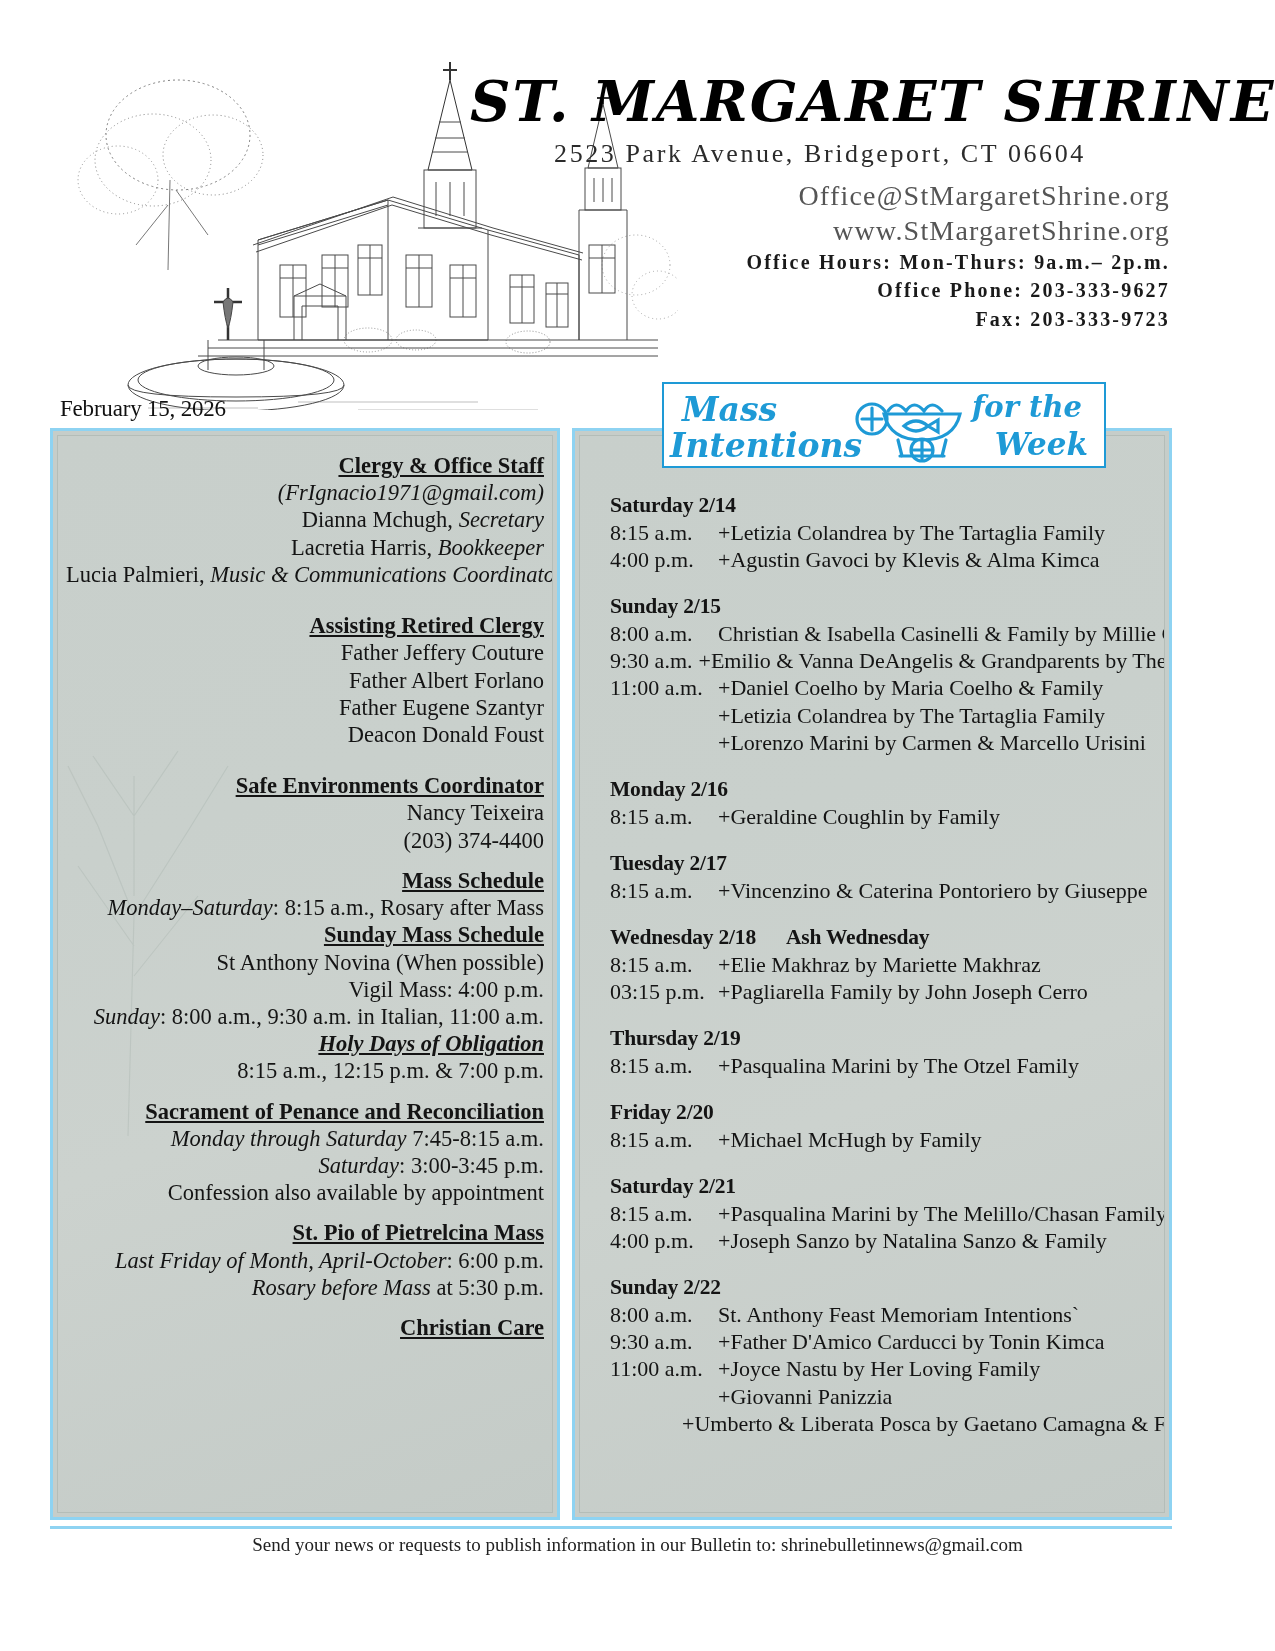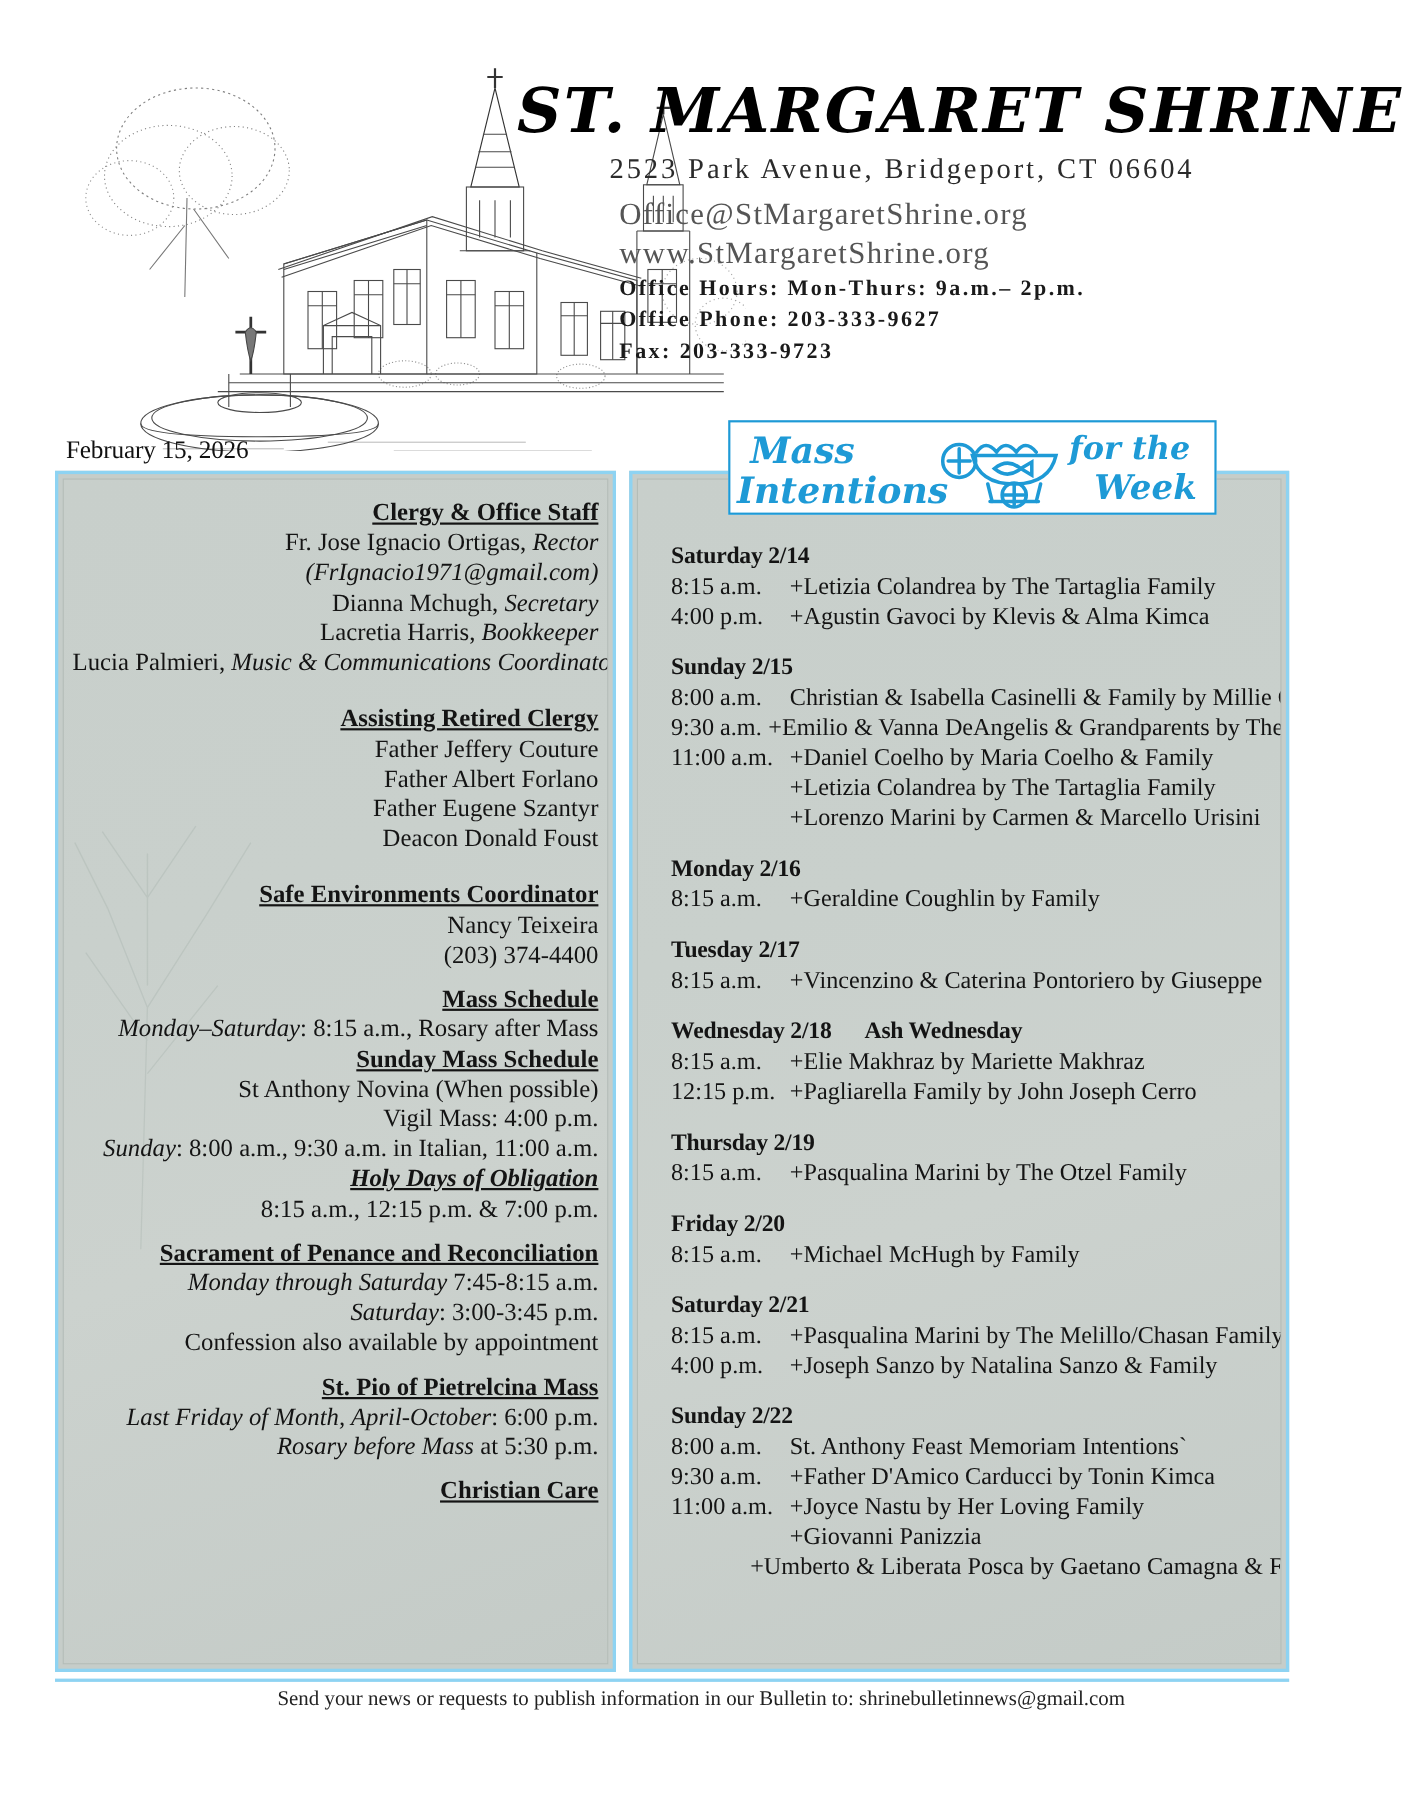--- a/index.html
+++ b/index.html
@@ -47,23 +47,23 @@
   }
   .shrine-address {
     font-size: 26px;
     letter-spacing: 2.6px;
     margin-top: 8px;
     color: #2b2b2b;
     white-space: nowrap;
   }
   .contact-block {
     position: absolute;
-    right: 92px;
+    right: 105px;
     top: 178px;
-    text-align: left;
+    text-align: right;
     width: 620px;
   }
   .contact-email, .contact-web {
     font-size: 28px;
     letter-spacing: 1.2px;
     color: #555;
     line-height: 1.25;
   }
   .contact-small {
     font-size: 20px;
@@ -363,21 +363,20 @@
       <svg class="ghost" style="left:-20px;top:180px;width:260px;height:520px;" viewBox="0 0 260 520">
         <g stroke="#8a9a92" fill="none" stroke-width="1.2">
           <path d="M90 520 L96 300 M96 330 L40 250 M96 360 L160 280 M96 300 L60 210 M96 300 L150 215"></path>
           <path d="M60 210 L30 150 M150 215 L190 150 M96 280 L96 160 M96 200 L55 140 M96 200 L140 135"></path>
         </g>
       </svg>
 
       <div class="lcol">
 
         <span class="hd">Clergy &amp; Office Staff</span>
-        <span class="ln"><span>Fr. Jose Ignacio Ortigas,</span> <span class="it">Rector</span></span>
         <span class="ln it">(FrIgnacio1971@gmail.com)</span>
         <span class="ln"><span>Dianna Mchugh,</span> <span class="it">Secretary</span></span>
         <span class="ln"><span>Lacretia Harris,</span> <span class="it">Bookkeeper</span></span>
         <span class="ln"><span>Lucia Palmieri,</span> <span class="it">Music &amp; Communications Coordinator</span></span>
 
         <span class="gap"></span>
 
         <span class="hd">Assisting Retired Clergy</span>
         <span class="ln">Father Jeffery Couture</span>
         <span class="ln">Father Albert Forlano</span>
@@ -471,21 +470,21 @@
               <span class="mass-int">+Vincenzino &amp; Caterina Pontoriero by Giuseppe</span>
             </div>
           </div>
           <div class="day-block">
             <div class="day-head"><span>Wednesday 2/18</span><span class="feast">Ash Wednesday</span></div>
             <div class="mass-line">
               <span class="mass-time">8:15 a.m.</span>
               <span class="mass-int">+Elie Makhraz by Mariette Makhraz</span>
             </div>
             <div class="mass-line">
-              <span class="mass-time">12:15 p.m.</span>
+              <span class="mass-time">03:15 p.m.</span>
               <span class="mass-int">+Pagliarella Family by John Joseph Cerro</span>
             </div>
           </div>
           <div class="day-block">
             <div class="day-head"><span>Thursday 2/19</span></div>
             <div class="mass-line">
               <span class="mass-time">8:15 a.m.</span>
               <span class="mass-int">+Pasqualina Marini by The Otzel Family</span>
             </div>
           </div>

